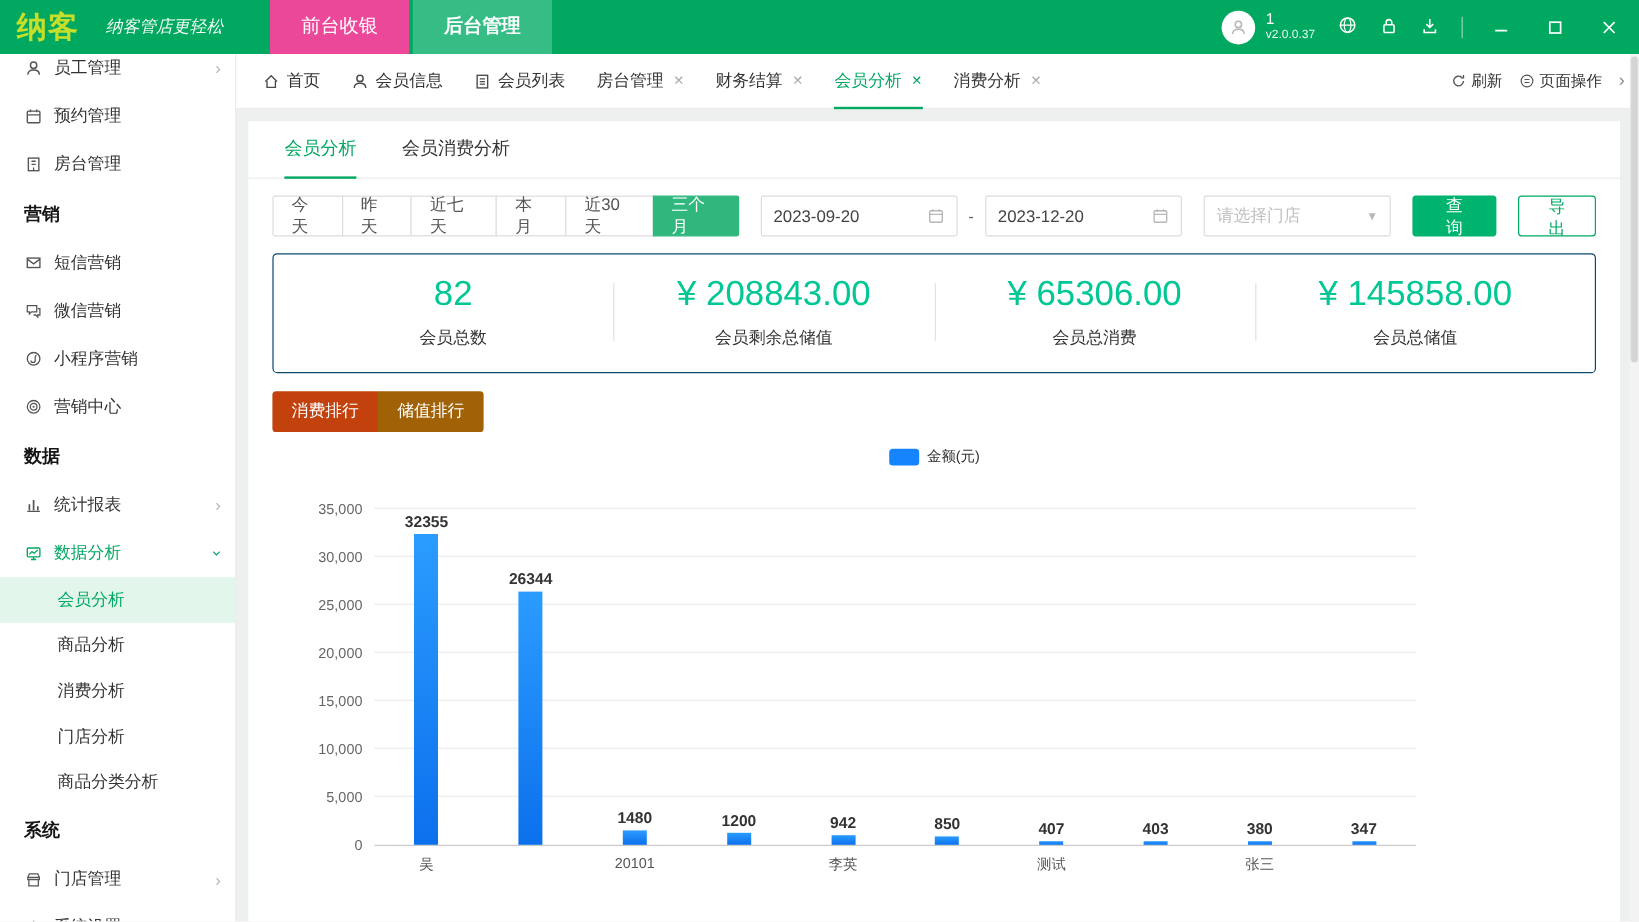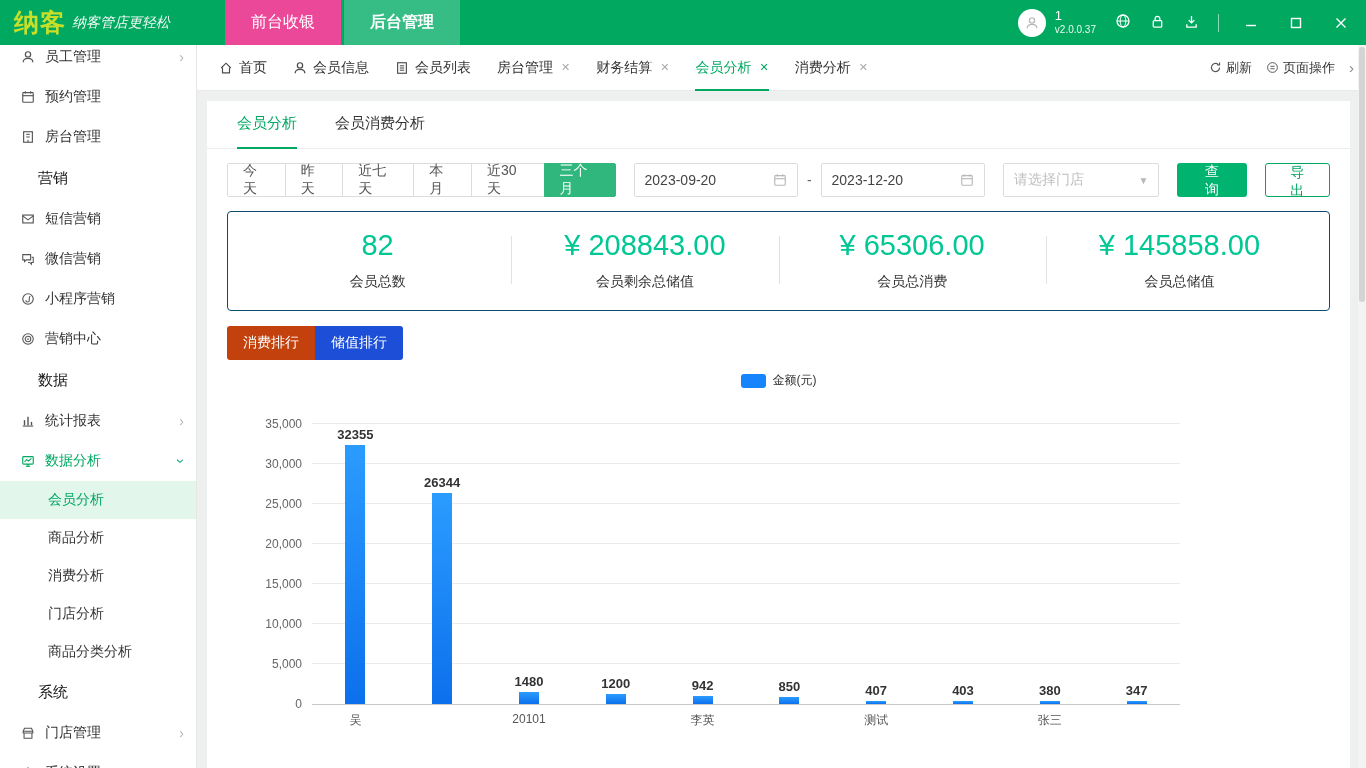--- a/index.html
+++ b/index.html
@@ -6,21 +6,21 @@
   html,body { margin:0; padding:0; }
   body {
     width:1366px; height:768px; overflow:hidden;
     font-family:"Liberation Sans","DejaVu Sans",sans-serif;
     background:#eef0ef; color:#333; font-size:14px;
   }
   .icon { display:inline-flex; align-items:center; justify-content:center; line-height:1; }
 
   
   .topbar { height:45px; background:#00A95F; display:flex; align-items:stretch; color:#fff; }
-  .logo-area { width:197px; display:flex; align-items:center; padding-left:14px; flex-shrink:0; }
+  .logo-area { width:197px; display:flex; align-items:center; padding-left:14px; flex-shrink:0;gap:16px; }
   .logo { font-size:25px; font-weight:bold; color:#C8DF2A; letter-spacing:1px; }
   .slogan { font-size:14px; font-style:italic; margin-left:6px; font-family:"DejaVu Serif",serif; opacity:.95; white-space:nowrap; }
   .top-tabs { display:flex; margin-left:28px; }
   .top-tab { padding:0 26px; display:flex; align-items:center; font-size:16px; background:#ec4899; margin-right:3px; cursor:pointer; }
   .top-tab.active { background:#35BD85; font-weight:bold; }
   .top-right { margin-left:auto; display:flex; align-items:center; gap:19px; padding-right:12px; }
   .avatar { width:28px; height:28px; border-radius:50%; background:#fff; color:#b5b5b5; display:flex; align-items:center; justify-content:center; flex-shrink:0; }
   .user-meta { display:flex; flex-direction:column; line-height:1.15; margin-left:-10px; }
   .user-name { font-size:13px; }
   .user-version { font-size:10px; opacity:.92; }
@@ -32,21 +32,21 @@
   .body-row { display:flex; height:723px; }
 
   
   .sidebar { width:197px; background:#fff; border-right:1px solid #e6e6e6; overflow:hidden; flex-shrink:0; padding-top:6px; }
   .sb-item { height:40px; display:flex; align-items:center; padding:0 12px 0 20px; font-size:14px; color:#333; cursor:pointer; }
   .sb-item.clipped { margin-top:-14px; }
   .sb-item .icon { width:16px; margin-right:9px; color:#555; }
   .sb-item .arrow { margin-left:auto; color:#b3b3b3; font-size:14px; }
   .sb-item .arrow.down { transform:rotate(90deg); display:inline-block; }
   .sb-item.active, .sb-item.active .icon, .sb-item.active .arrow { color:#00A862; }
-  .sb-header { height:42px; display:flex; align-items:center; padding-left:20px; font-size:15px; font-weight:normal; color:#151515;margin-left:18px; }
+  .sb-header { height:42px; display:flex; align-items:center; padding-left:20px; font-size:15px; font-weight:bold; color:#151515; }
   .sb-sub { height:38px; display:flex; align-items:center; padding-left:48px; font-size:14px; color:#333; cursor:pointer; }
   .sb-sub.active { background:#E3F6EC; color:#00A862; }
 
   
   .main { flex:1; display:flex; flex-direction:column; min-width:0; }
   .tabbar { height:46px; background:#fff; display:flex; align-items:center; padding:0 12px 0 22px; border-bottom:1px solid #eaeaea; flex-shrink:0; }
   .page-tabs { display:flex; align-items:center; gap:26px; }
   .page-tab { display:flex; align-items:center; gap:6px; font-size:14px; color:#333; height:46px; border-bottom:2px solid transparent; padding-top:2px; cursor:pointer; }
   .page-tab .icon { color:#4a4a4a; }
   .page-tab.active { color:#00A862; border-bottom-color:#00A862; }
@@ -80,21 +80,21 @@
 
   .stats { margin:14px 20px 0; border:1px solid #0c4a6e; border-radius:4px; display:flex; padding:17px 16px 19px; flex-shrink:0; }
   .stat { flex:1; display:flex; flex-direction:column; align-items:center; position:relative; }
   .stat + .stat::before { content:""; position:absolute; left:0; top:50%; transform:translateY(-50%); width:1px; height:48px; background:#e2e2e2; }
   .stat-value { font-size:29px; color:#00C794; }
   .stat-label { font-size:14px; color:#333; margin-top:11px; }
 
   .rank-tabs { margin:15px 0 0 20px; display:flex; flex-shrink:0; }
   .rank-tab { height:34px; padding:0 16px; display:flex; align-items:center; font-size:14px; color:#fff; cursor:pointer; }
   .rank-tab.active { background:#c2410c; border-radius:3px 0 0 3px; }
-  .rank-tab.inactive { background:#1d4ed8; border-radius:0 3px 3px 0; }
+  .rank-tab.inactive { background:#a16207; border-radius:0 3px 3px 0; }
 
   .legend { display:flex; align-items:center; justify-content:center; margin-top:12px; gap:7px; flex-shrink:0; }
   .legend-swatch { width:25px; height:14px; border-radius:3px; background:#1684FC; }
   .legend-label { font-size:12px; color:#333; }
 
   .chart-wrap { margin:36px 170px 0 105px; position:relative; flex-shrink:0; }
   .plot { position:relative; height:280px; border-bottom:1px solid #c9c9c9; }
   .gridline { position:absolute; left:0; right:0; height:1px; background:#ebebeb; }
   .ytick { position:absolute; left:-78px; width:68px; text-align:right; font-size:12px; color:#666; }
   .bars { position:absolute; left:0; right:0; top:0; bottom:0; display:flex; align-items:flex-end; }

